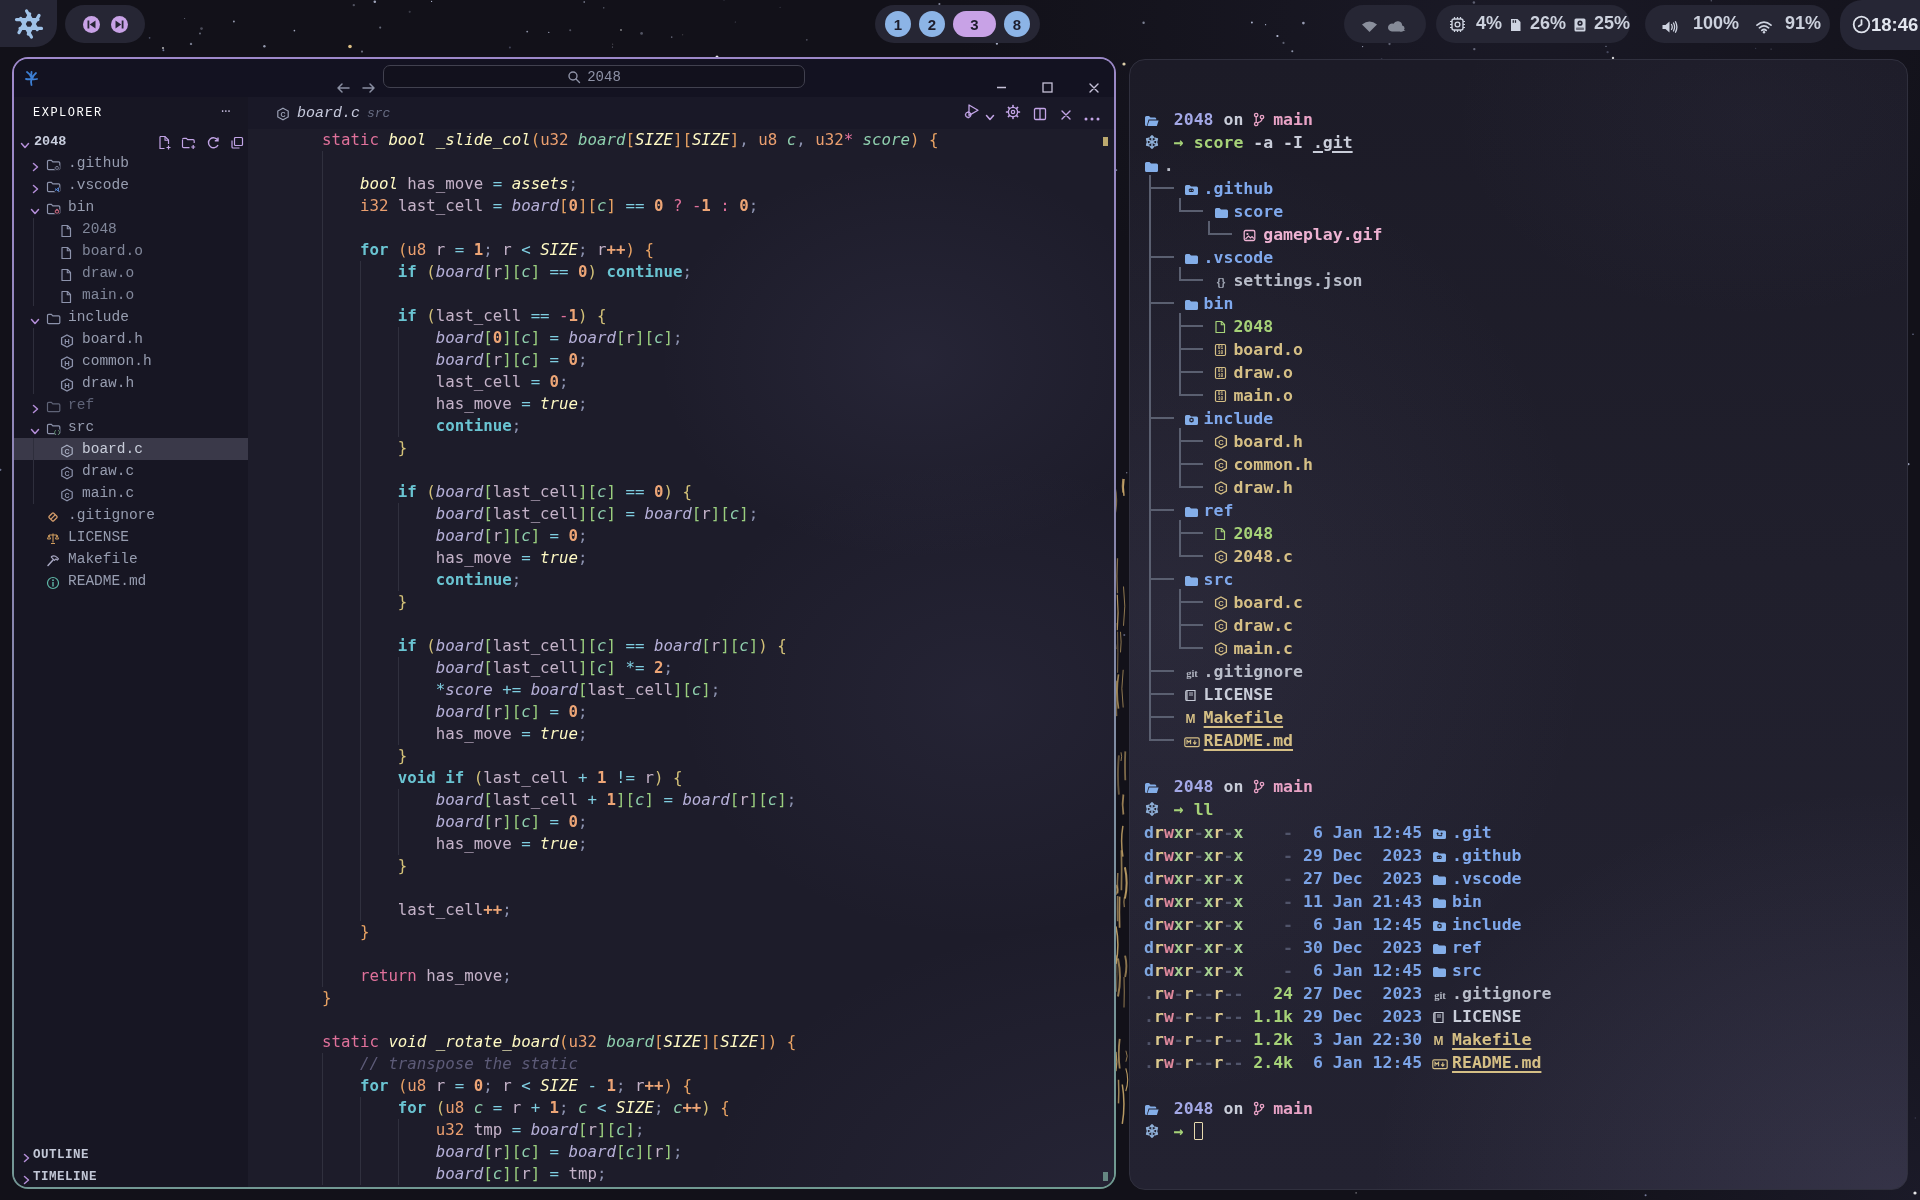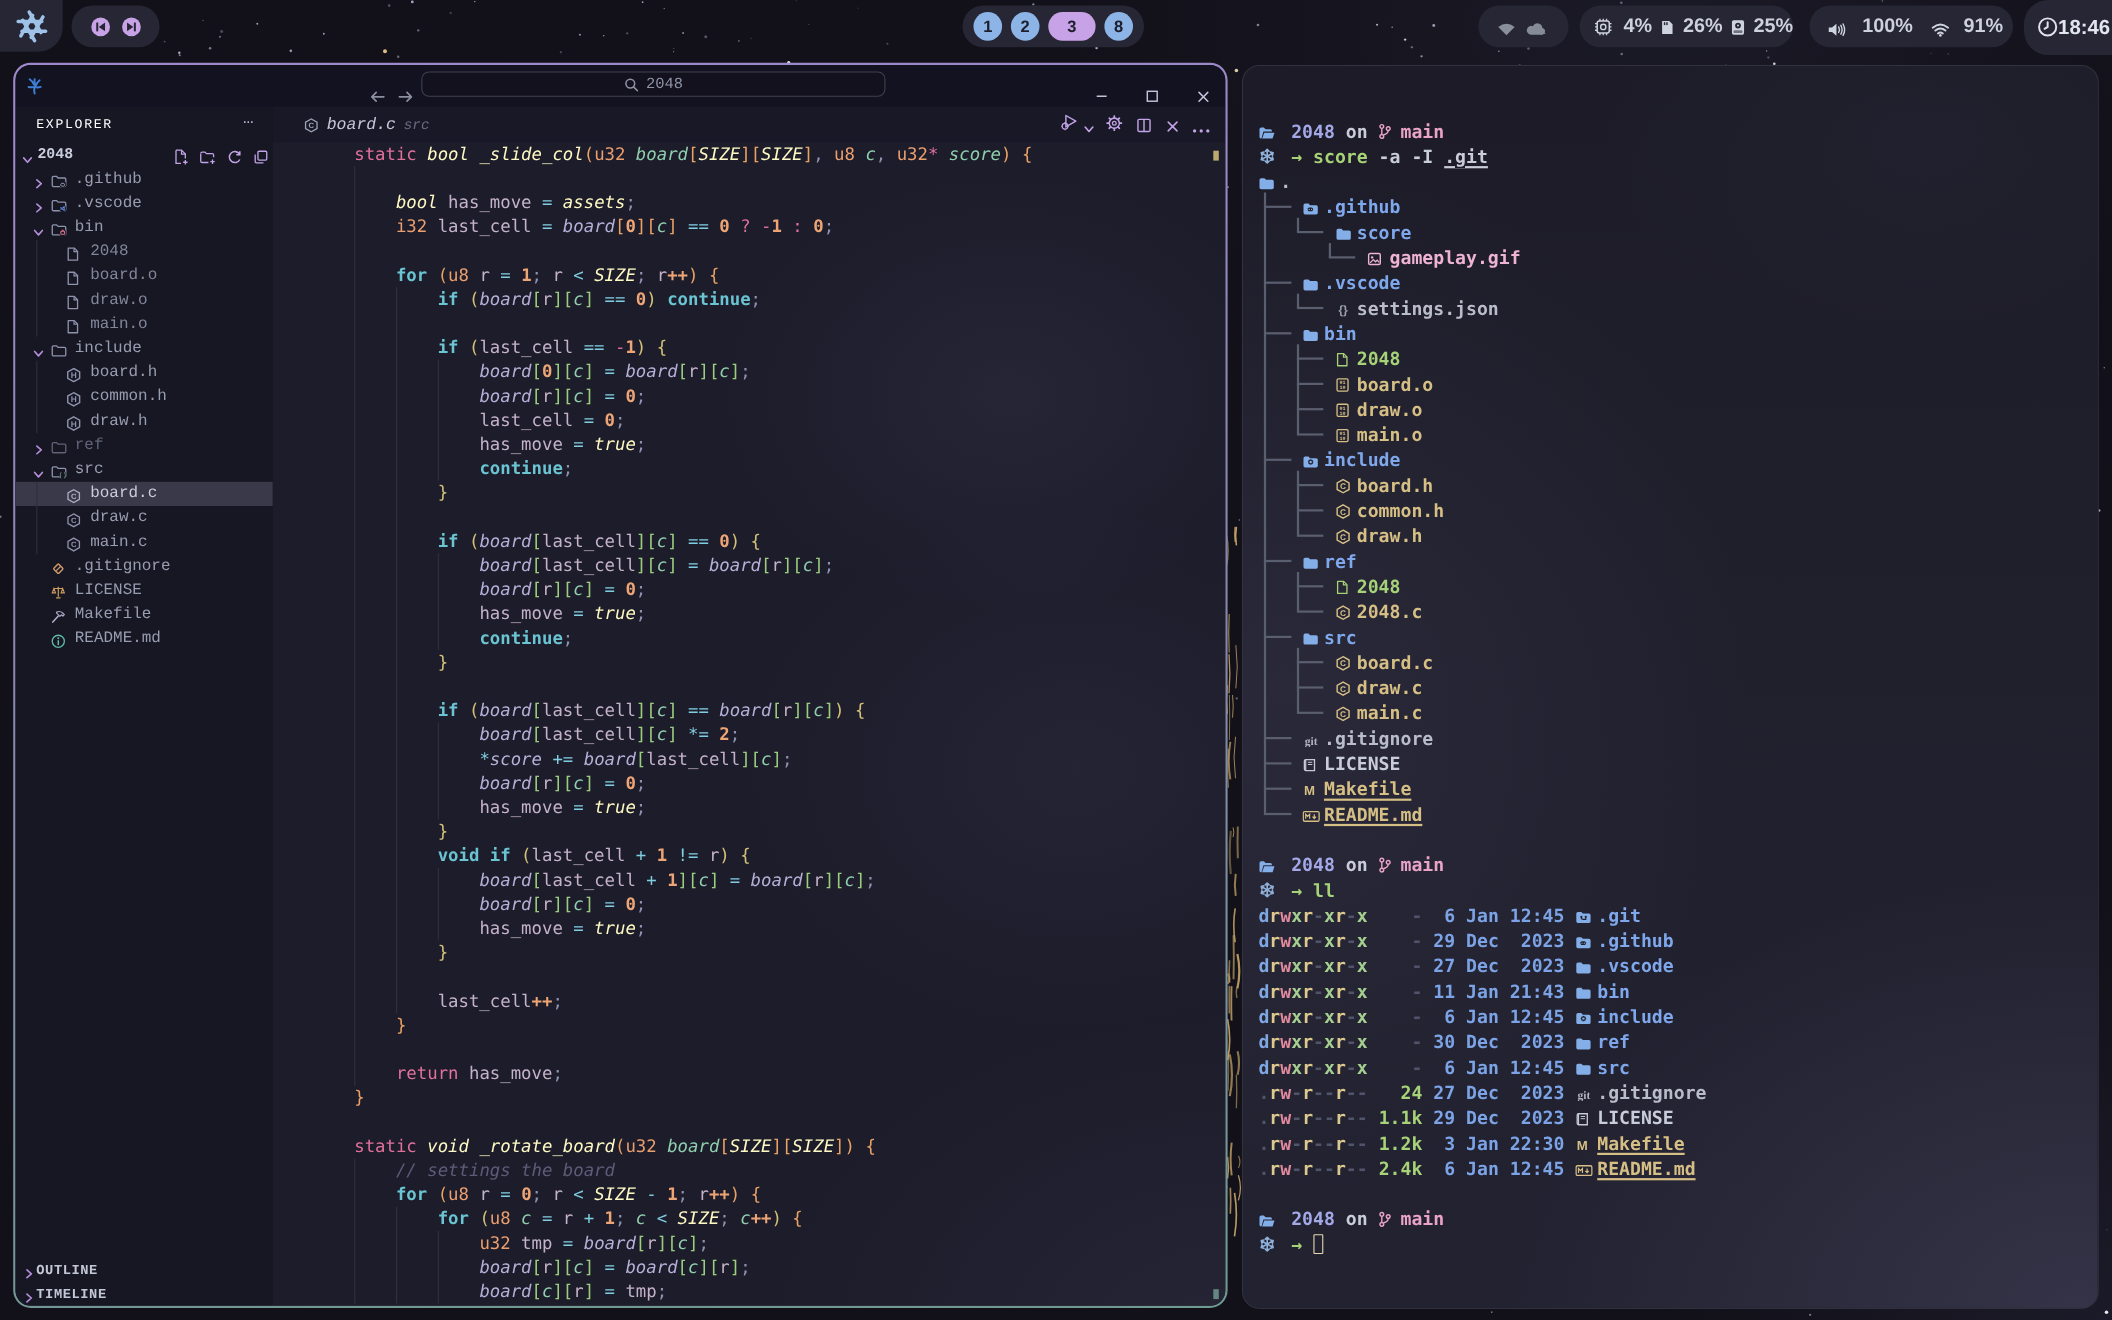--- a/index.html
+++ b/index.html
@@ -829,21 +829,21 @@
             <span class="id">has_move</span> <span class="op">=</span> <span class="it">true</span><span class="pu">;</span>
         <span class="b2">}</span>
 
         <span class="id">last_cell</span><span class="nu">++</span><span class="pu">;</span>
     <span class="b1">}</span>
 
     <span class="kp">return</span> <span class="id">has_move</span><span class="pu">;</span>
 <span class="b1">}</span>
 
 <span class="kp">static</span> <span class="it">void</span> <span class="it">_rotate_board</span><span class="b1">(</span><span class="ty">u32</span> <span class="pg">board</span><span class="b1">[</span><span class="it">SIZE</span><span class="b1">][</span><span class="it">SIZE</span><span class="b1">]</span><span class="b1">)</span> <span class="b1">{</span>
-    <span class="cm">// settings the board</span>
+    <span class="cm">// transpose the static</span>
     <span class="kc">for</span> <span class="b1">(</span><span class="ty">u8</span> <span class="id">r</span> <span class="op">=</span> <span class="nu">0</span><span class="pu">;</span> <span class="id">r</span> <span class="op">&lt;</span> <span class="it">SIZE</span> <span class="op">-</span> <span class="nu">1</span><span class="pu">;</span> <span class="id">r</span><span class="nu">++</span><span class="b1">)</span> <span class="b1">{</span>
         <span class="kc">for</span> <span class="b2">(</span><span class="ty">u8</span> <span class="pg">c</span> <span class="op">=</span> <span class="id">r</span> <span class="op">+</span> <span class="nu">1</span><span class="pu">;</span> <span class="pg">c</span> <span class="op">&lt;</span> <span class="it">SIZE</span><span class="pu">;</span> <span class="pg">c</span><span class="nu">++</span><span class="b2">)</span> <span class="b1">{</span>
             <span class="ty">u32</span> <span class="id">tmp</span> <span class="op">=</span> <span class="pb">board</span><span class="b3">[</span><span class="id">r</span><span class="b3">][</span><span class="pg">c</span><span class="b3">]</span><span class="pu">;</span>
             <span class="pb">board</span><span class="b3">[</span><span class="id">r</span><span class="b3">][</span><span class="pg">c</span><span class="b3">]</span> <span class="op">=</span> <span class="pb">board</span><span class="b3">[</span><span class="pg">c</span><span class="b3">][</span><span class="id">r</span><span class="b3">]</span><span class="pu">;</span>
             <span class="pb">board</span><span class="b3">[</span><span class="pg">c</span><span class="b3">][</span><span class="id">r</span><span class="b3">]</span> <span class="op">=</span> <span class="id">tmp</span><span class="pu">;</span></pre>
   </div>
 </div>
   </div>
 
 <div id="twin">

